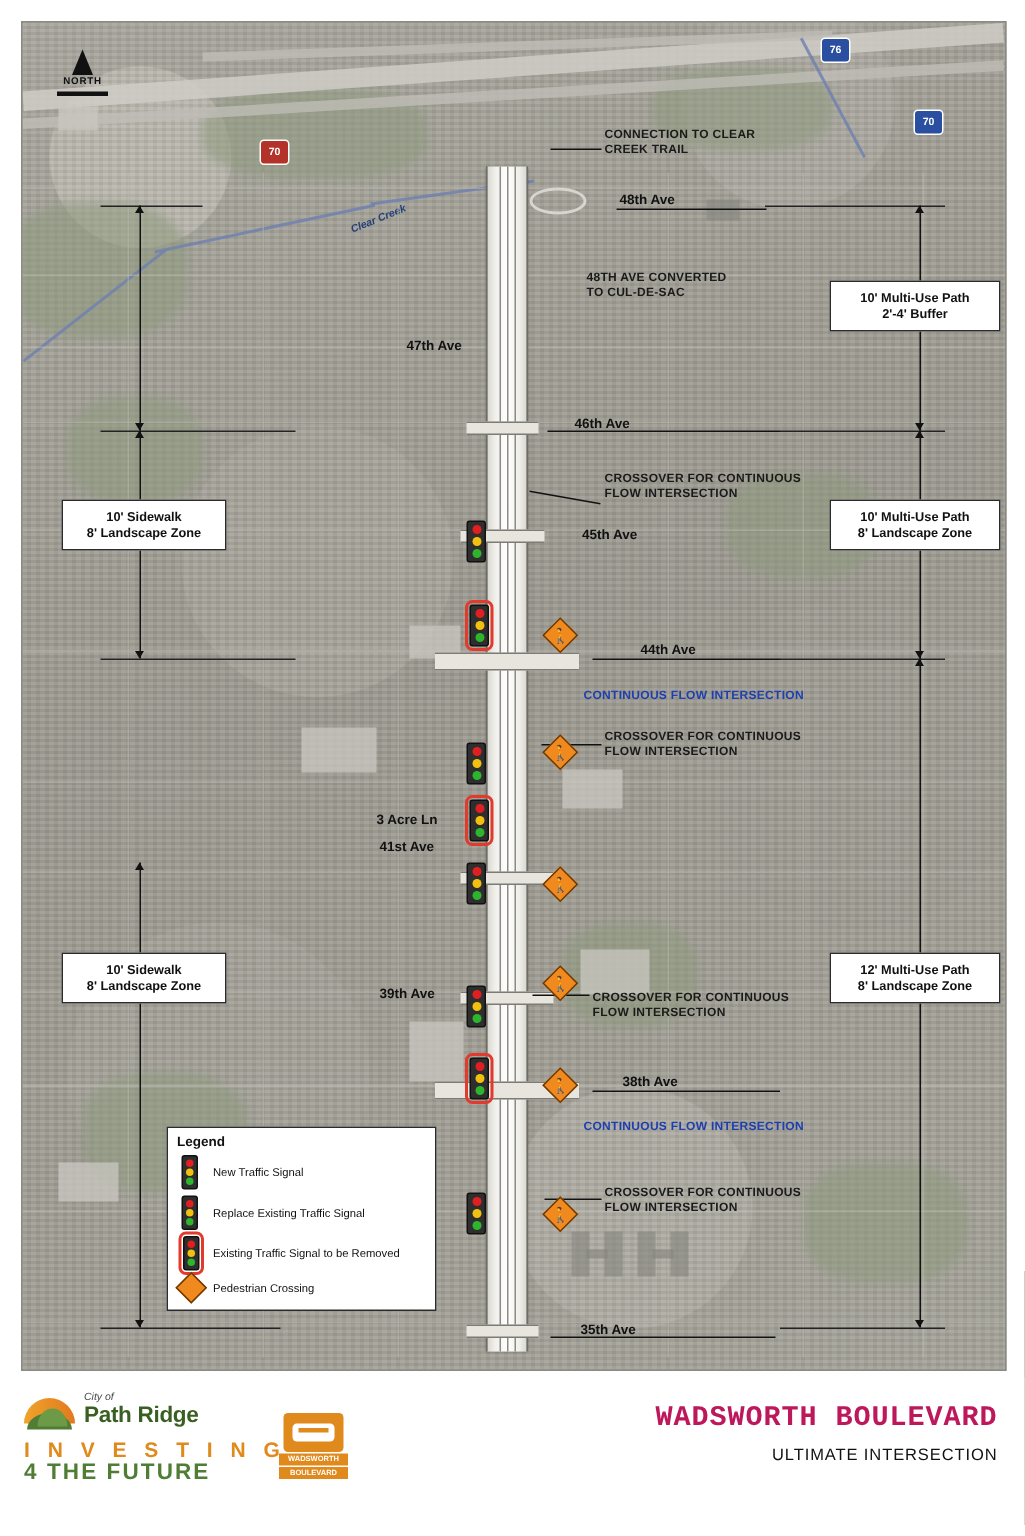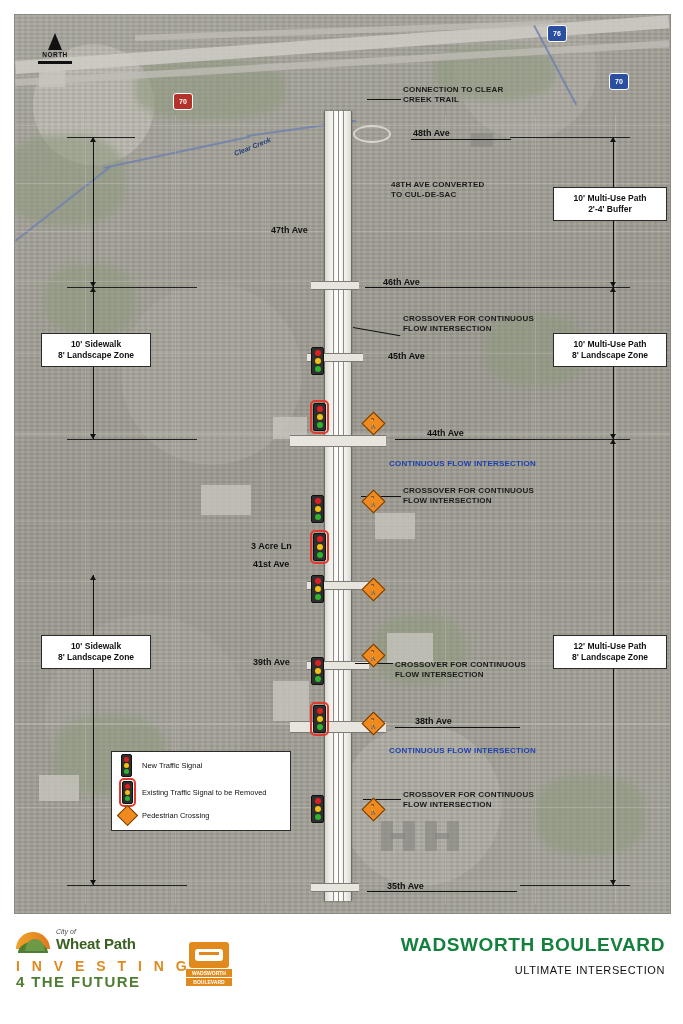--- a/index.html
+++ b/index.html
@@ -142,21 +142,21 @@
   .wr-city{font-size:7px;color:#4a4a4a;font-style:italic;line-height:8px;}
   .wr-name{font-size:15px;font-weight:bold;color:#3a5f22;line-height:15px;letter-spacing:-.2px;}
   .wr-invest{font-size:14px;font-weight:bold;color:#e08a1e;letter-spacing:4px;margin-top:4px;line-height:16px;}
   .wr-future{font-size:15px;font-weight:bold;color:#4f7d34;letter-spacing:1.4px;line-height:16px;}
   #wadbadge{position:absolute;left:186px;top:24px;width:46px;text-align:center;}
   #wadbadge .icon{width:40px;height:26px;background:#e08a1e;border-radius:3px;margin:0 auto;position:relative;}
   #wadbadge .icon .car{position:absolute;left:6px;top:7px;width:28px;height:12px;background:#fff;border-radius:3px;}
   #wadbadge .icon .car:after{content:"";position:absolute;left:4px;top:3px;width:20px;height:3px;background:#e08a1e;}
   #wadbadge .cap{font-size:5px;font-weight:bold;color:#fff;background:#e08a1e;margin-top:1px;padding:1px 0;line-height:6px;}
   #title{position:absolute;right:18px;top:16px;text-align:right;}
-  #title .t1{font-size:19px;font-weight:bold;color:#15803d;letter-spacing:.6px;line-height:22px;}
+  #title .t1{font-size:19px;font-weight:bold;color:#be185d;letter-spacing:.6px;line-height:22px;font-family:Liberation Mono, monospace;}
   #title .t2{font-size:11px;color:#111;letter-spacing:.6px;margin-top:8px;}
 </style>
 </head>
 <body>
 
 <div id="page">
 
   <div id="map">
     <div class="aerial"></div>
 
@@ -392,33 +392,44 @@
     <div class="shield" style="left:532px;top:10px;">76</div>
     <div class="shield" style="left:594px;top:58px;">70</div>
 
     <div id="north">
       <div class="tri"></div>
       <div class="txt">NORTH</div>
       <div class="bar"></div>
     </div>
 
     <div id="legend">
+      <div class="lgd-title">Legend</div>
       <div class="lgd-body">
         <div class="row">
           <div class="sigwrap">
               <div class="sig">
                 <i class="r" style="background:#e02020"></i>
                 <i class="y" style="background:#f2c010"></i>
                 <i class="g" style="background:#2db52d"></i>
               </div>
             </div>
           <div class="txt">New Traffic Signal</div>
         </div>
         <div class="row">
           <div class="sigwrap">
+              <div class="sig">
+                <i class="r" style="background:#e02020"></i>
+                <i class="y" style="background:#f2c010"></i>
+                <i class="g" style="background:#2db52d"></i>
+              </div>
+            </div>
+          <div class="txt">Replace Existing Traffic Signal</div>
+        </div>
+        <div class="row">
+          <div class="sigwrap">
               <div class="sig rm">
                 <i class="r" style="background:#e02020"></i>
                 <i class="y" style="background:#f2c010"></i>
                 <i class="g" style="background:#2db52d"></i>
               </div>
             </div>
           <div class="txt">Existing Traffic Signal to be Removed</div>
         </div>
         <div class="row">
           <div class="pdwrap">
@@ -435,21 +446,21 @@
 
     <div id="logo">
       <div class="wr-top">
         <div class="wr-mark">
           <div class="arc"></div>
             <div class="hill"></div>
             <div class="hill2"></div>
         </div>
         <div>
           <div class="wr-city">City of</div>
-          <div class="wr-name">Wheat Path</div>
+          <div class="wr-name">Path Ridge</div>
         </div>
       </div>
       <div class="wr-invest">I N V E S T I N G</div>
       <div class="wr-future">4 THE FUTURE</div>
     </div>
 
     <div id="wadbadge">
       <div class="icon">
           <div class="car"></div>
         </div>

